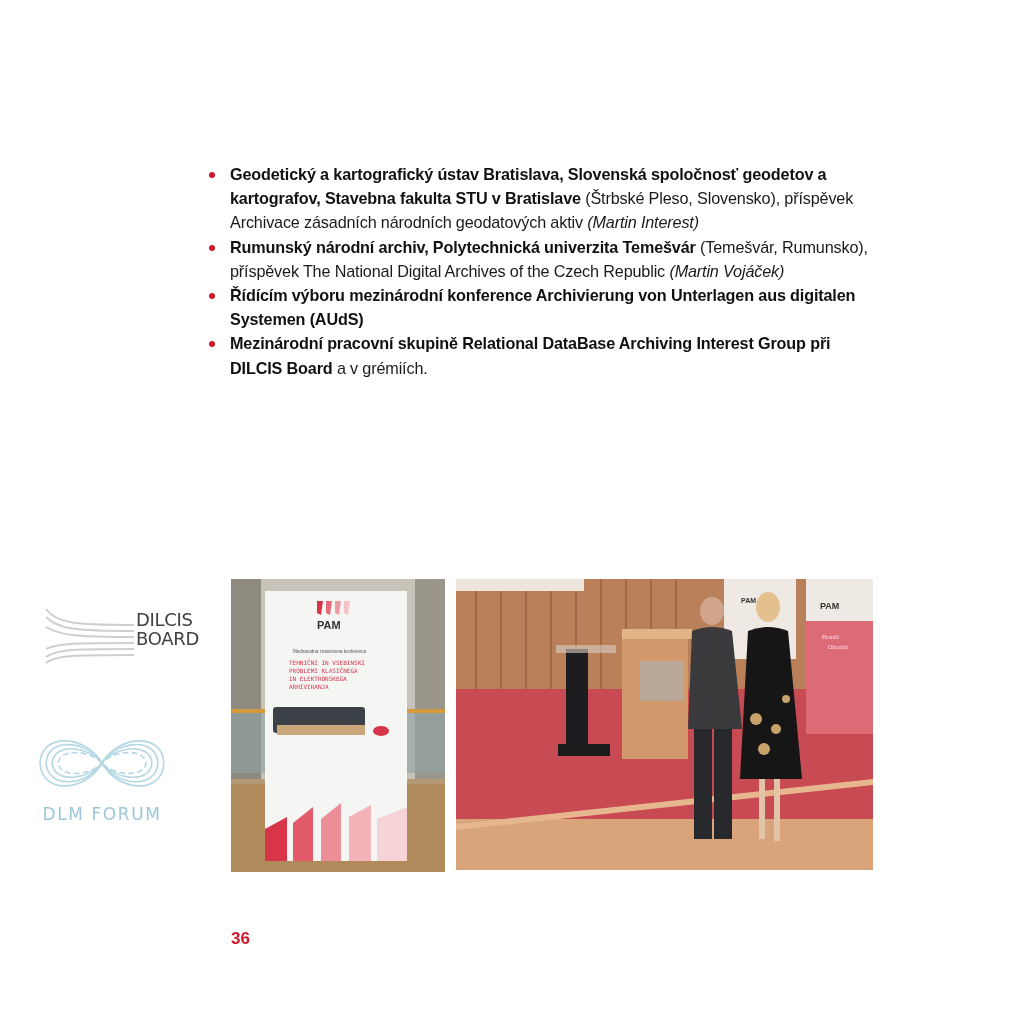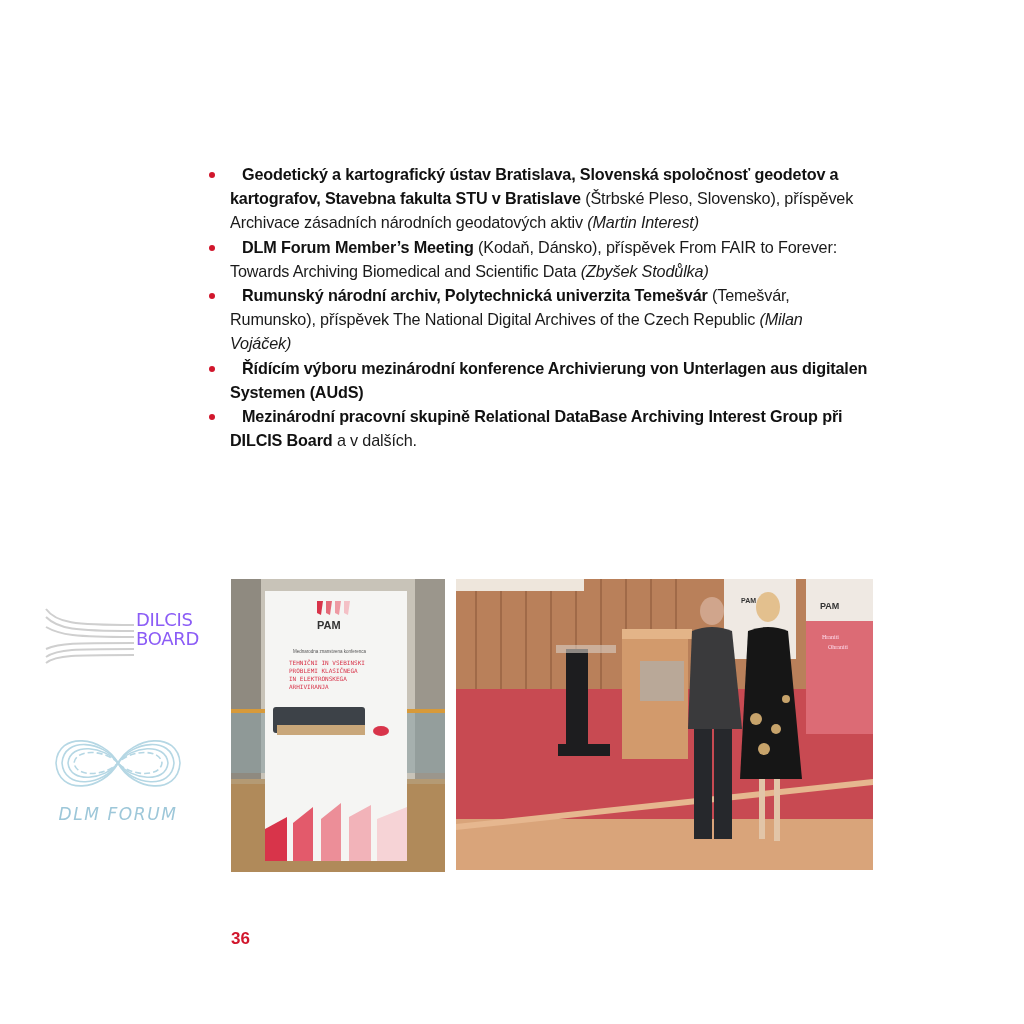--- a/index.html
+++ b/index.html
@@ -10,52 +10,51 @@
   .content {
     position: absolute; left: 208px; top: 162px; width: 660px;
     font-size: 16.2px; line-height: 24.2px; letter-spacing: -0.15px;
   }
   ul.bullets { list-style: none; margin: 0; padding: 0; }
   ul.bullets li { position: relative; padding-left: 22px; }
   ul.bullets li::before {
     content: ""; position: absolute; left: 1px; top: 10px; width: 6px; height: 6px;
     border-radius: 50%; background: var(--accent, #d1162c);
   }
-  .b { font-weight: bold; color: #111; margin-left: 12px; }
+  .b { font-weight: bold; color: #111; }
   .i { font-style: italic; }
   .intro { padding-left: 22px; margin-top: 24px; }
   .logos .dilcis { position: absolute; left: 44px; top: 605px; width: 150px; height: 60px; }
-  .logos .dlm { position: absolute; left: 48px; top: 726px; width: 140px; height: 100px; font-style: italic; }
+  .logos .dlm { position: absolute; left: 32px; top: 726px; width: 140px; height: 100px; }
   .dlm-text {
     position: absolute; left: 0; top: 78px; width: 140px; text-align: center;
     font-family: "DejaVu Sans", sans-serif; font-size: 17px; letter-spacing: 1.6px; color: #9dc7d9;
   }
   .dilcis-text {
     position: absolute; left: 92px; top: 5px; font-family: "DejaVu Sans", sans-serif;
-    font-size: 18px; line-height: 19px; color: #8b5cf6; letter-spacing: -0.3px;
+    font-size: 18px; line-height: 19px; color: #404040; letter-spacing: -0.3px;
   }
   .photo { position: absolute; overflow: hidden; text-align: right; }
   .photo1 { left: 231px; top: 579px; width: 214px; height: 293px; background: #b49a74; }
   .photo2 { left: 456px; top: 579px; width: 417px; height: 291px; background: #c9564f; }
   .page-number {
     position: absolute; left: 231px; top: 929px; font-weight: bold; font-size: 17px; color: var(--accent, #d1162c);
   }
 </style>
 </head>
 <body>
 
 <div class="content">
   <ul class="bullets">
     <li><span class="b">Geodetický a kartografický ústav Bratislava, Slovenská spoločnosť geodetov a kartografov, Stavebna fakulta STU v Bratislave</span><span> (Štrbské Pleso, Slovensko), příspěvek Archivace zásadních národních geodatových aktiv </span><span class="i">(Martin Interest)</span></li>
-    <li><span class="b">DLM Forum Member’s Meeting</span><span> (Kodaň, Dánsko), příspěvek From FAIR to Forever: Towards Archiving Biomedical and Scientific Data </span><span class="i">(Zbyšek Stodůlka)</span></li>
-    <li><span class="b">Rumunský národní archiv, Polytechnická univerzita Temešvár</span><span> (Temešvár, Rumunsko), příspěvek The National Digital Archives of the Czech Republic </span><span class="i">(Milan Vojáček)</span></li>
+    <li><span class="b">Rumunský národní archiv, Polytechnická univerzita Temešvár</span><span> (Temešvár, Rumunsko), příspěvek The National Digital Archives of the Czech Republic </span><span class="i">(Martin Vojáček)</span></li>
   </ul>
   <ul class="bullets">
     <li><span class="b">Řídícím výboru mezinárodní konference Archivierung von Unterlagen aus digitalen Systemen (AUdS)</span><span></span></li>
-    <li><span class="b">Mezinárodní pracovní skupině Relational DataBase Archiving Interest Group při DILCIS Board</span><span> a v dalších.</span></li>
+    <li><span class="b">Mezinárodní pracovní skupině Relational DataBase Archiving Interest Group při DILCIS Board</span><span> a v grémiích.</span></li>
   </ul>
 </div>
 
 <div class="logos">
   <div class="dilcis">
     <svg width="95" height="60" viewBox="0 0 95 60">
       <g fill="none" stroke="#cfcfcf" stroke-width="2">
         <path d="M2 4 C 12 18, 30 20, 90 20"></path>
         <path d="M2 12 C 14 24, 30 26, 90 26"></path>
         <path d="M2 22 C 16 30, 30 32, 90 32"></path>

